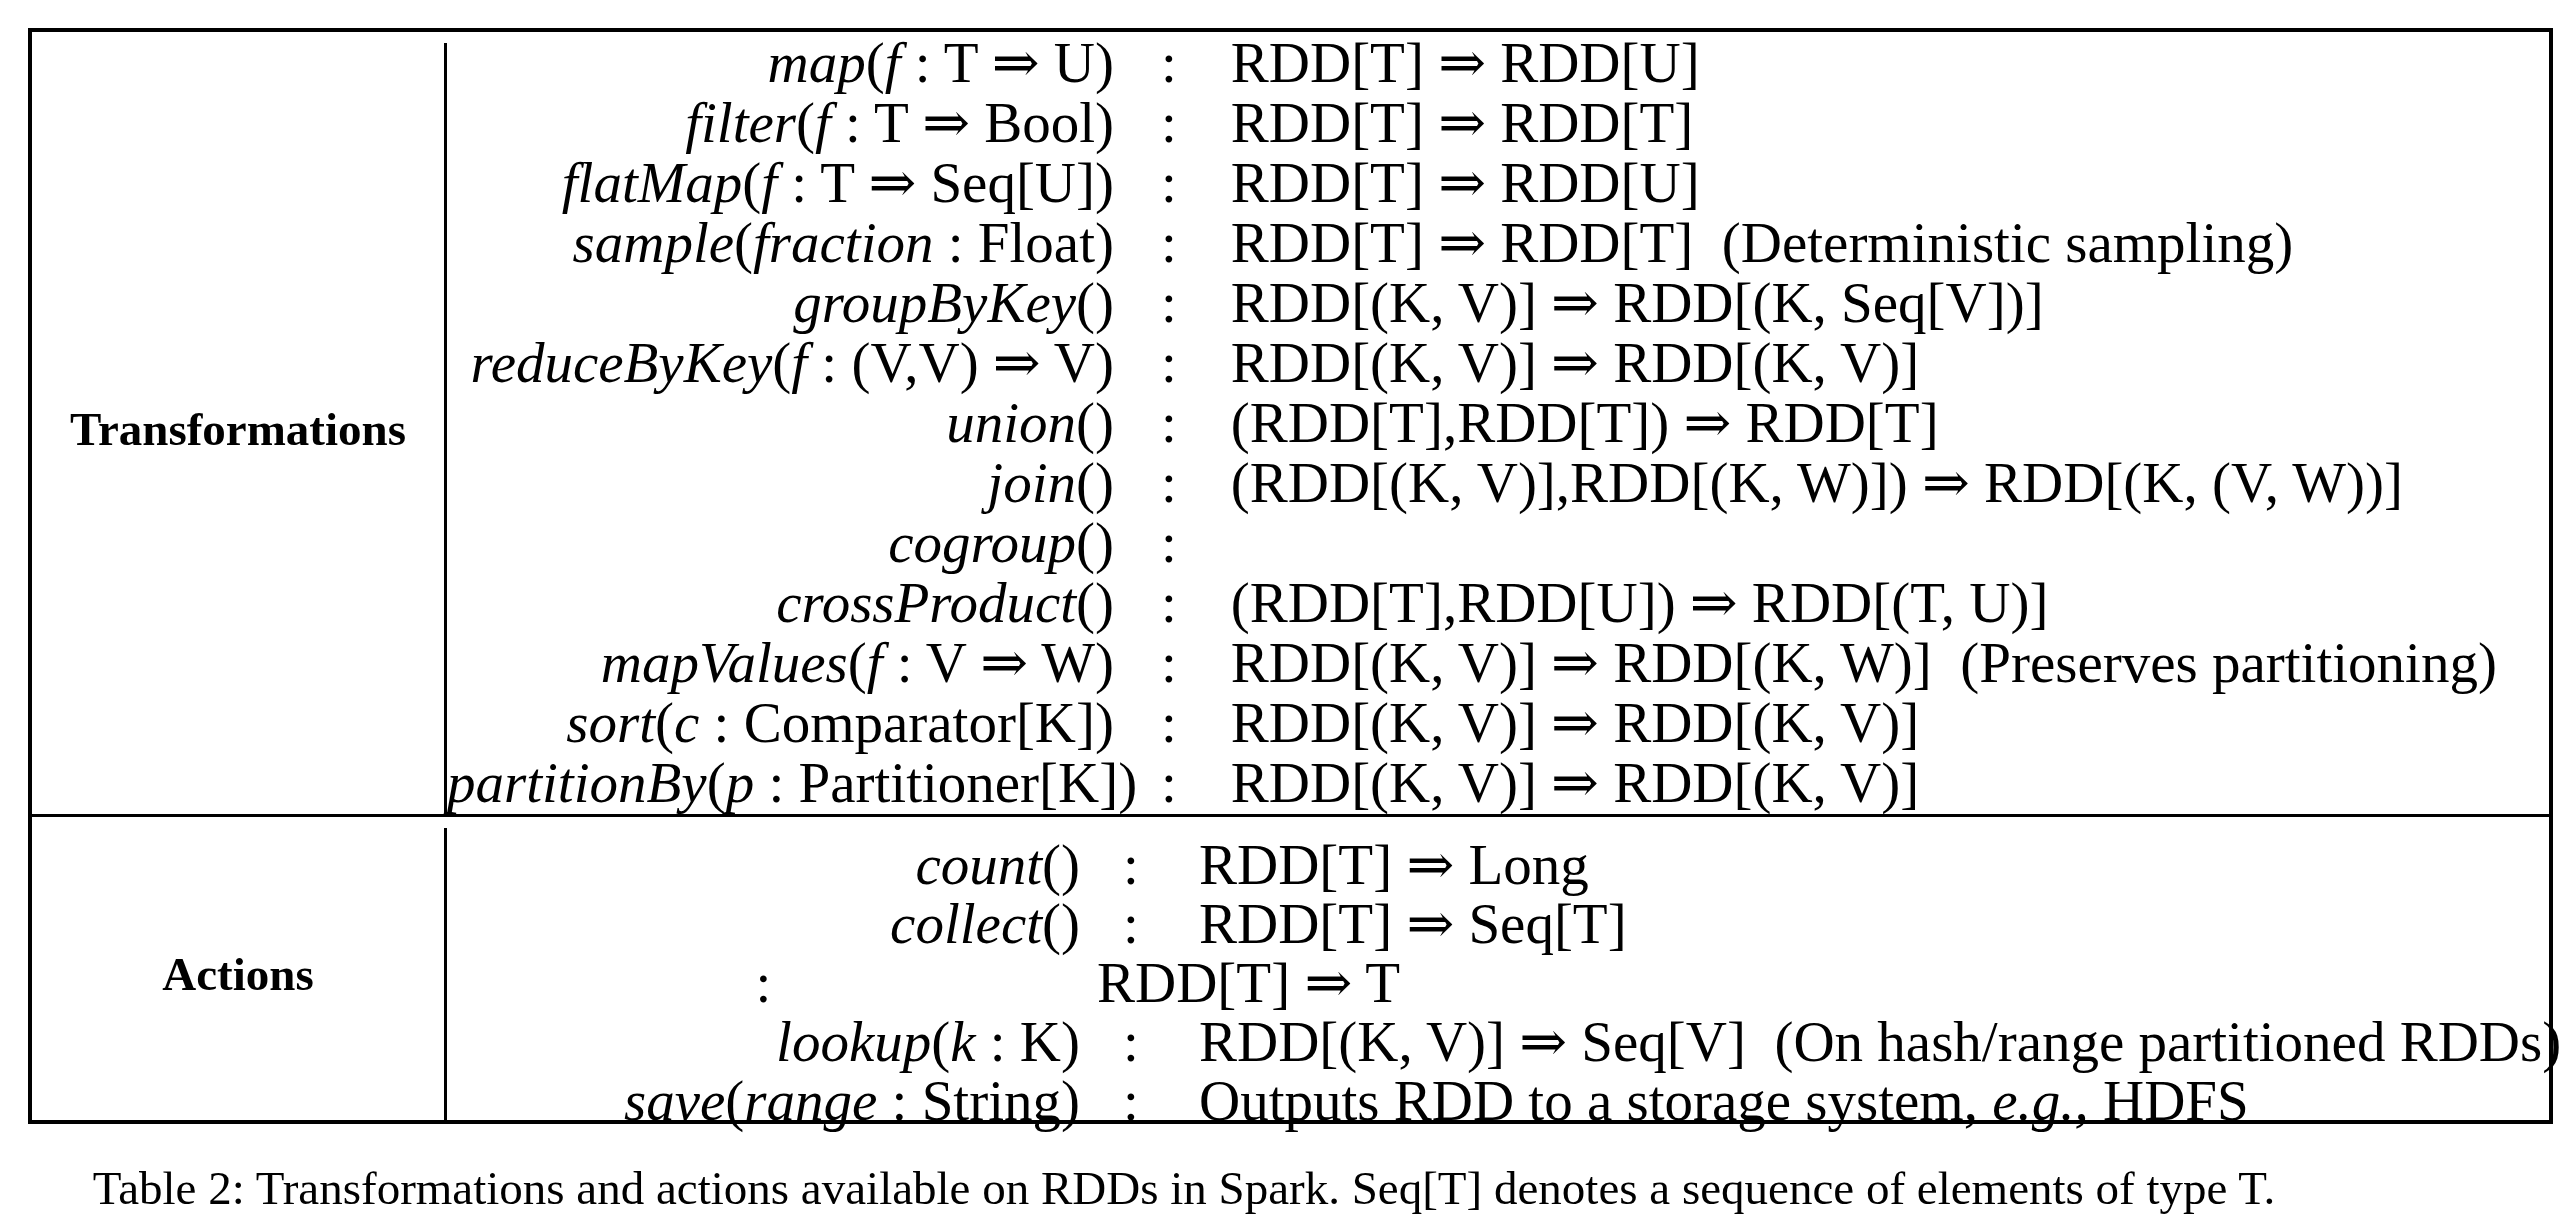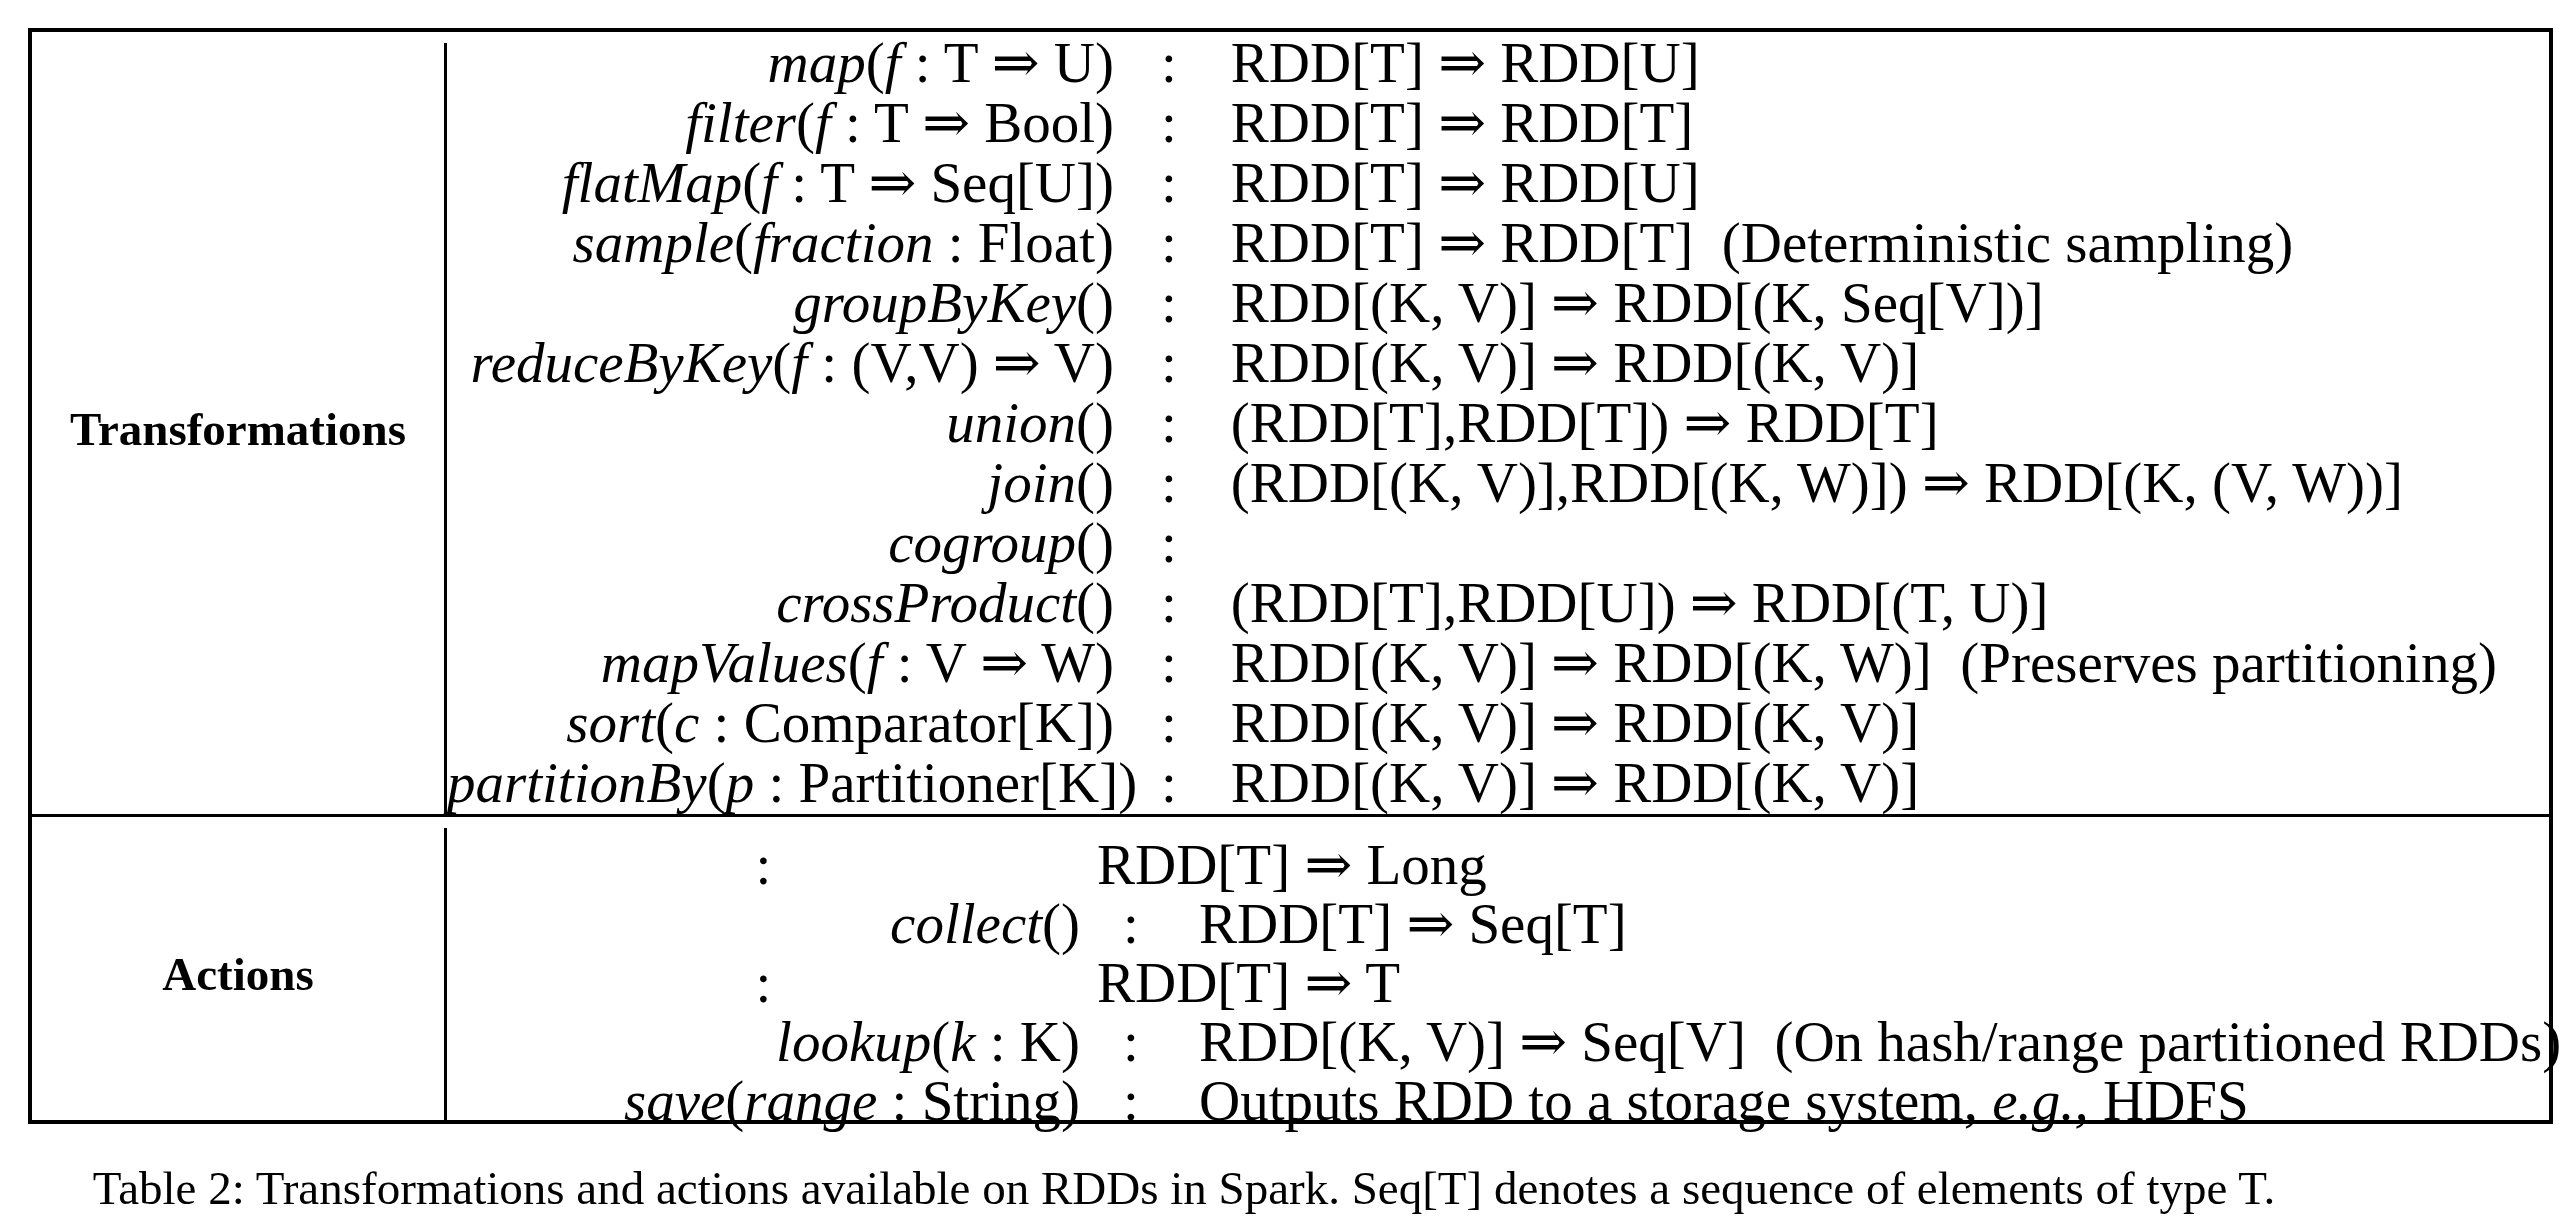--- a/index.html
+++ b/index.html
@@ -153,20 +153,21 @@
           <span class="op-sig"><span class="it">partitionBy</span><span>(</span><span class="it">p</span><span> : Partitioner[K])</span></span>
           <span class="op-colon">:</span>
           <span class="op-result"><span>RDD[(K, V)] ⇒ RDD[(K, V)]</span></span>
         </div>
       </div>
     </div>
     <div class="section sec-1">
       <div class="section-label">Actions</div>
       <div class="section-rows">
         <div class="op-row">
+          <span class="op-sig"><span class="it">count</span><span>()</span></span>
           <span class="op-colon">:</span>
           <span class="op-result"><span>RDD[T] ⇒ Long</span></span>
         </div>
         <div class="op-row">
           <span class="op-sig"><span class="it">collect</span><span>()</span></span>
           <span class="op-colon">:</span>
           <span class="op-result"><span>RDD[T] ⇒ Seq[T]</span></span>
         </div>
         <div class="op-row">
           <span class="op-colon">:</span>

